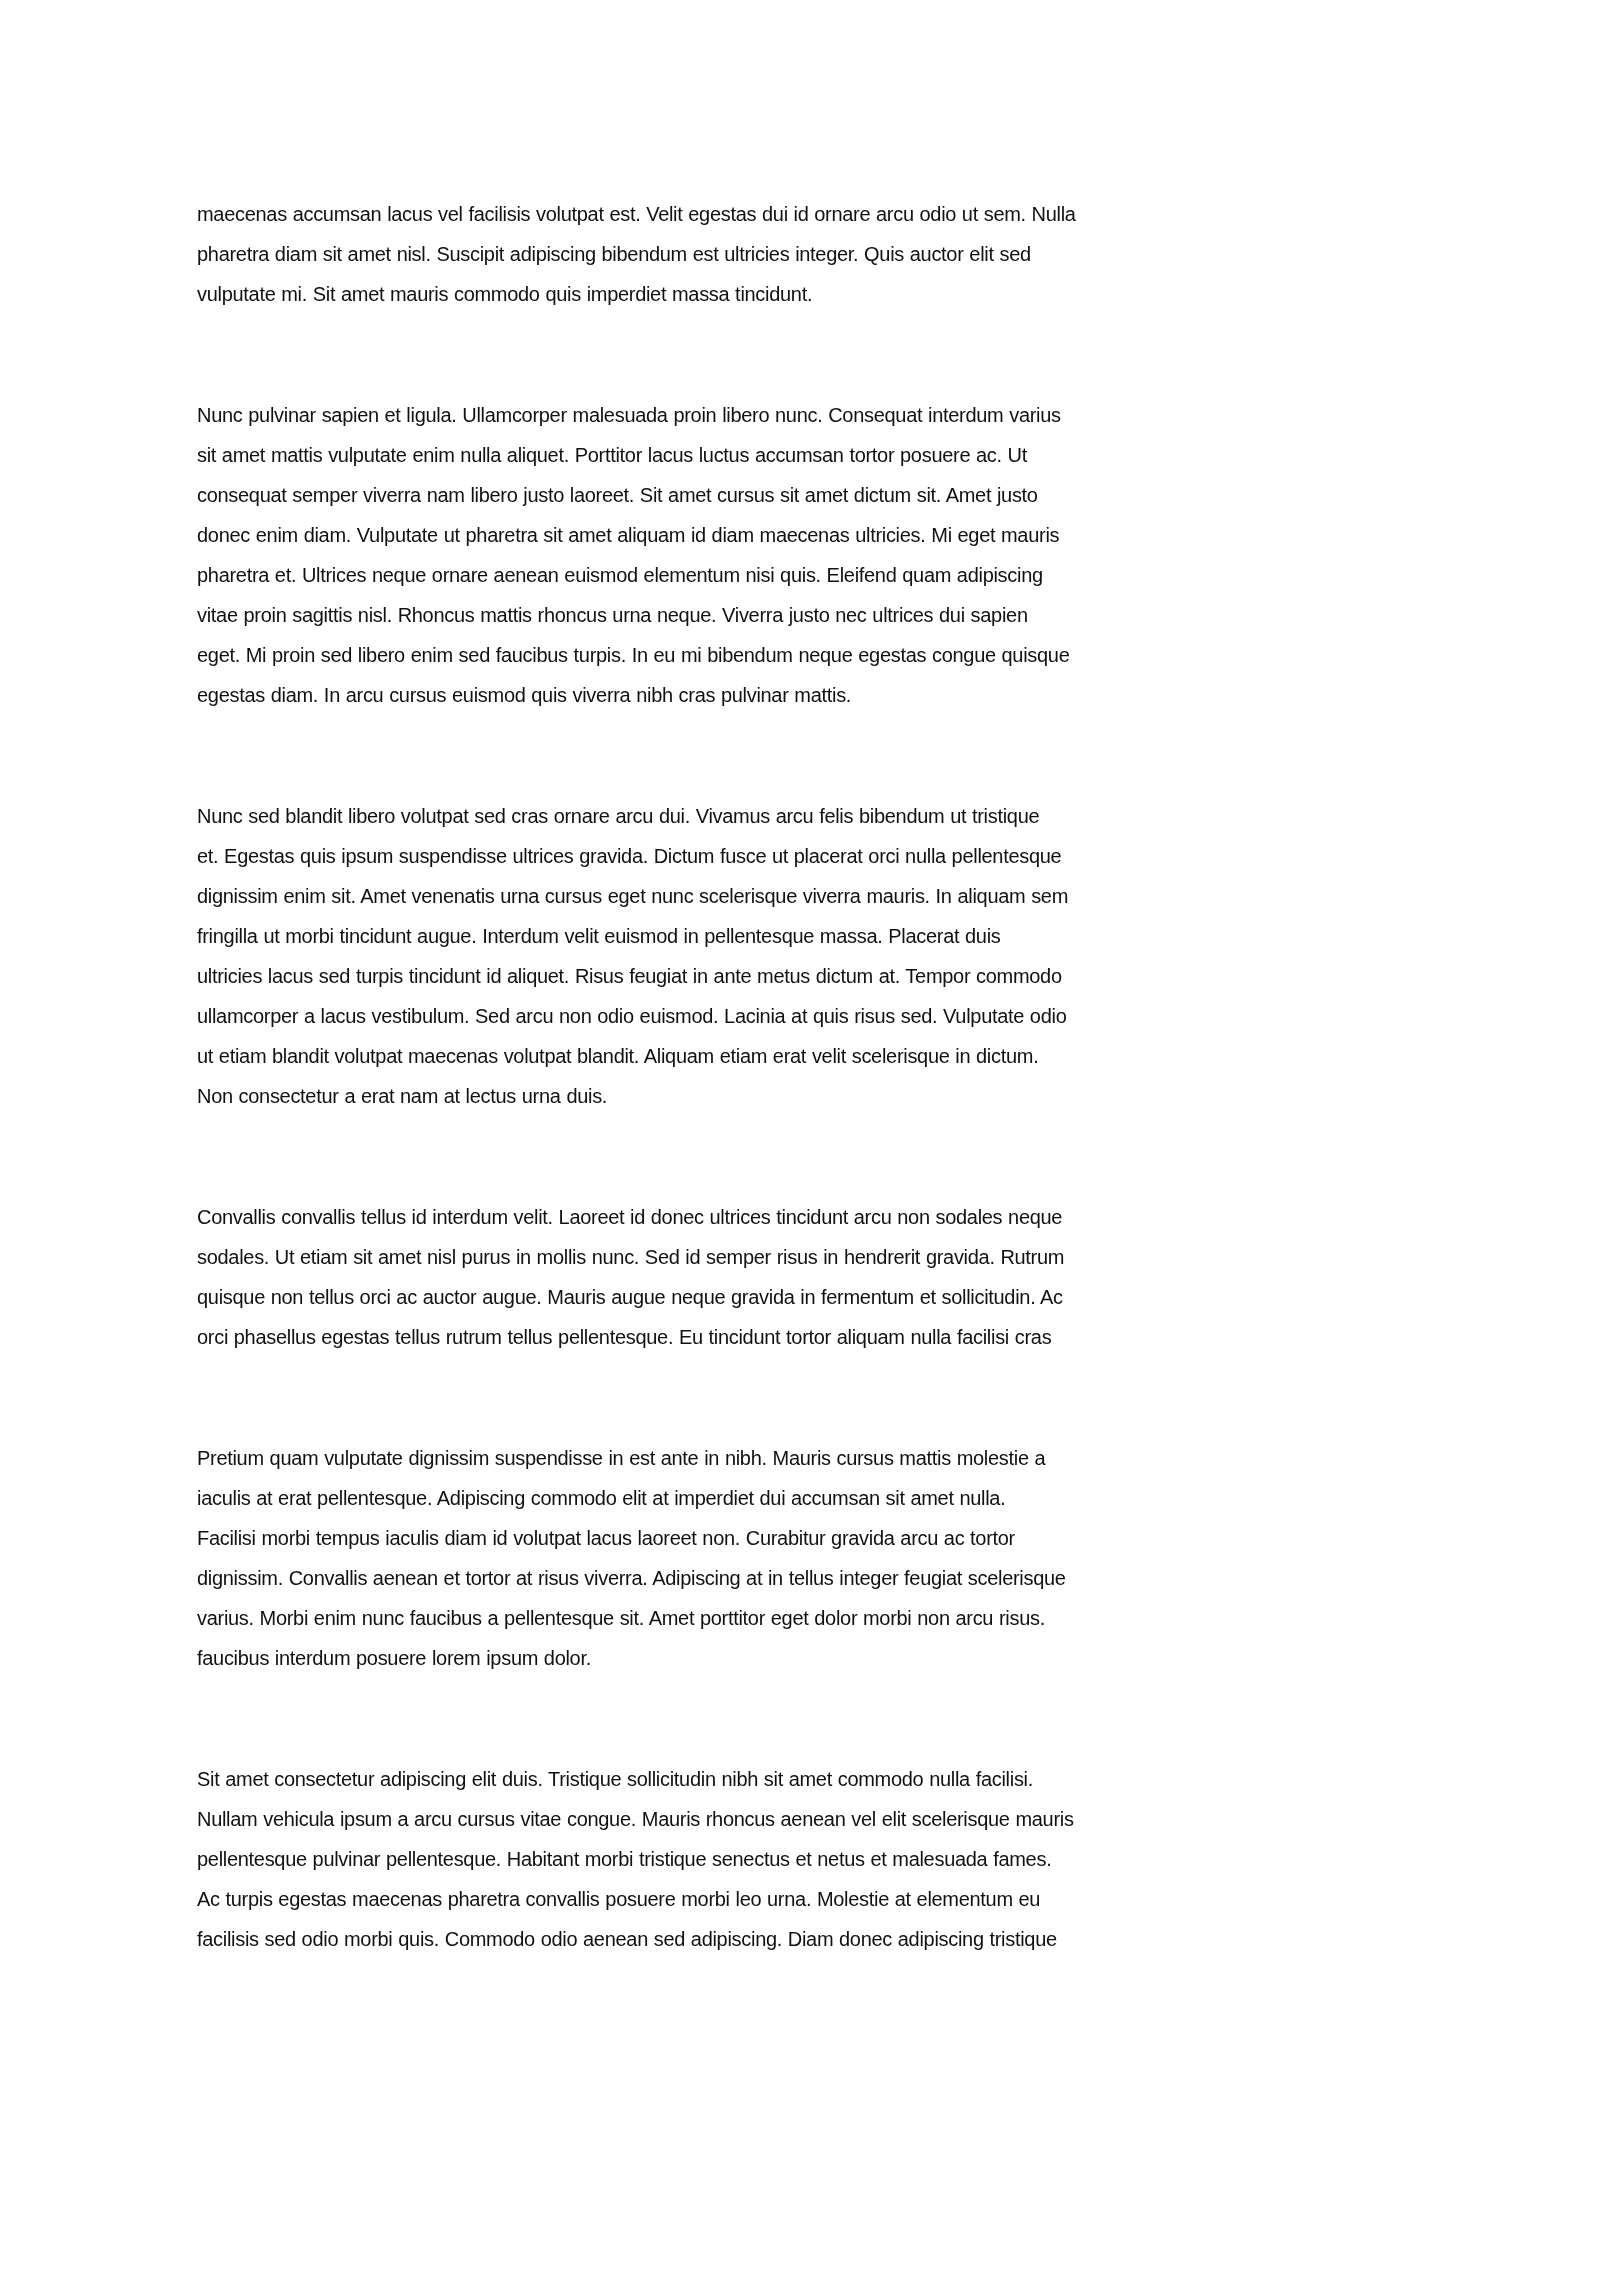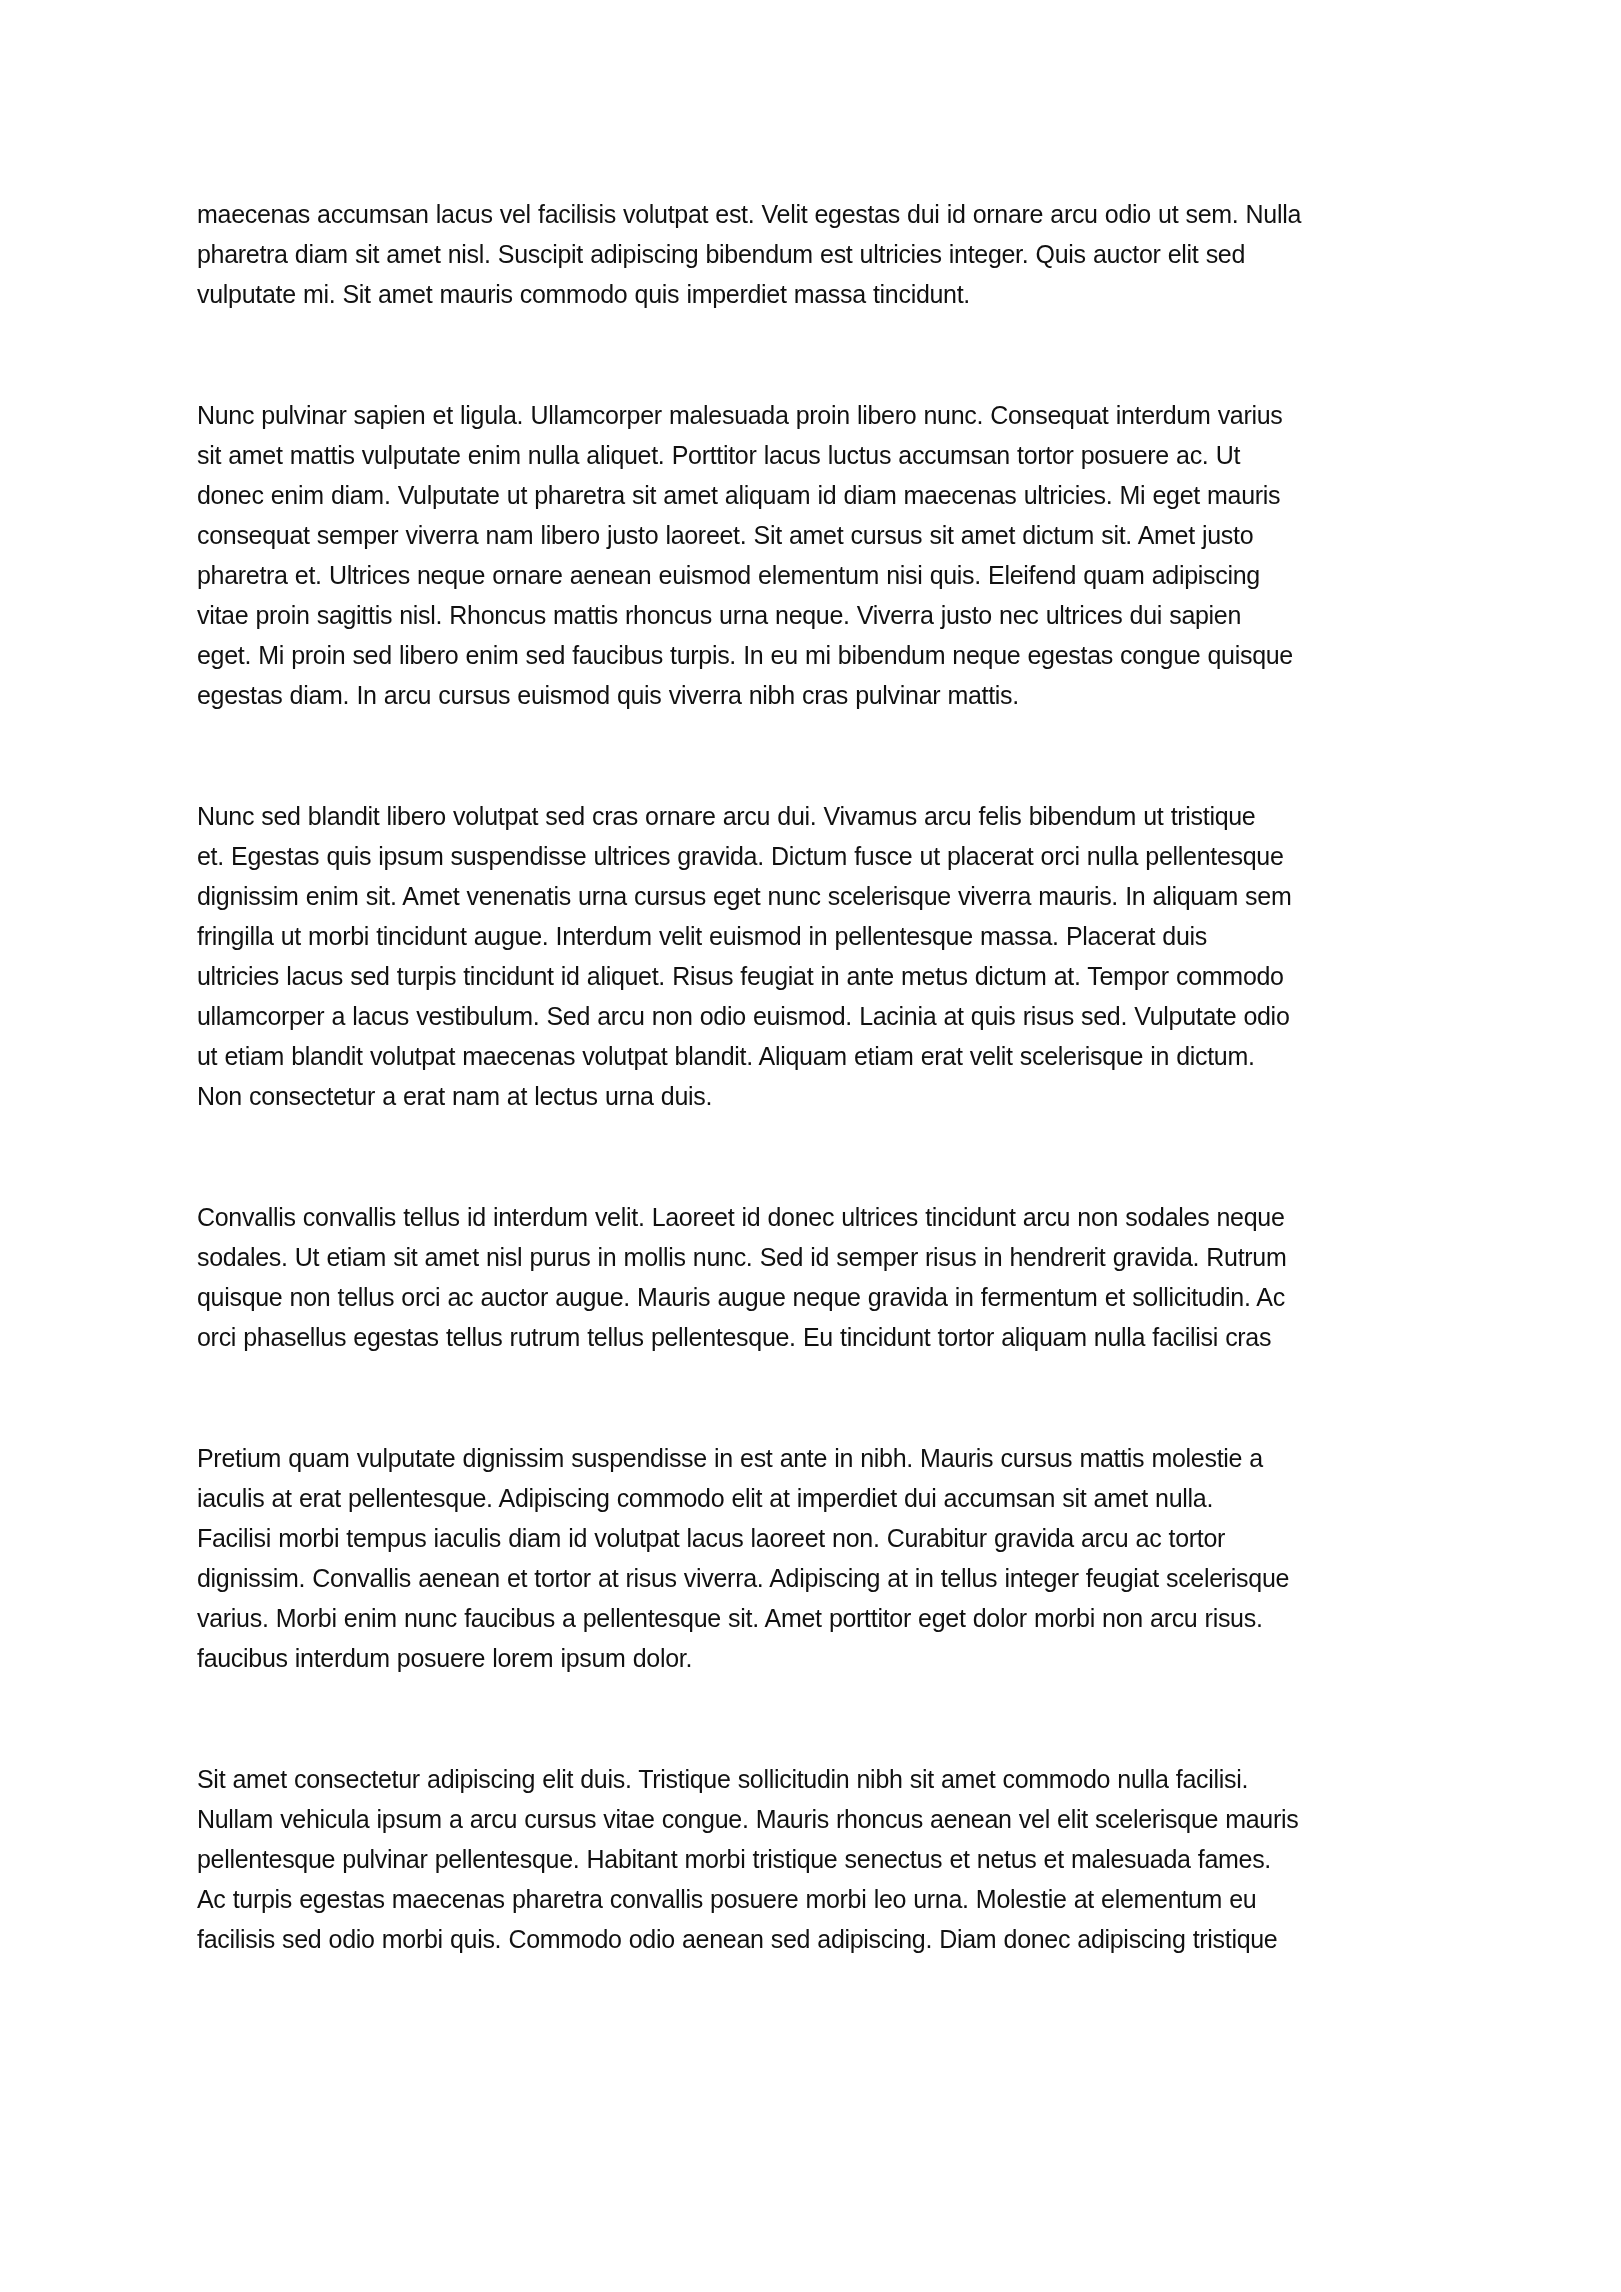--- a/index.html
+++ b/index.html
@@ -4,21 +4,21 @@
 <style>
   html, body { margin: 0; padding: 0; background: #ffffff; }
   body { width: 1621px; height: 2293px; position: relative; overflow: hidden; }
   .page {
     position: absolute; left: 0; top: 0; width: 1621px; height: 2293px;
     background: #ffffff;
   }
   .content {
     position: absolute; left: 197px; top: 194px; width: 1274px;
     font-family: "Liberation Sans", sans-serif;
-    font-size: 25px;
+    font-size: 20px;
     color: #111111;
     letter-spacing: -0.3px;
     word-spacing: 0.5px;
   }
   .para { margin: 0; padding: 0; }
   .line { display: block; height: 40px; line-height: 40px; white-space: nowrap; }
   .gap { height: 81px; }
 </style>
 </head>
 <body>
@@ -27,22 +27,22 @@
   <div class="content" id="content">
       <div class="para">
         <span class="line">maecenas accumsan lacus vel facilisis volutpat est. Velit egestas dui id ornare arcu odio ut sem. Nulla</span>
         <span class="line">pharetra diam sit amet nisl. Suscipit adipiscing bibendum est ultricies integer. Quis auctor elit sed</span>
         <span class="line">vulputate mi. Sit amet mauris commodo quis imperdiet massa tincidunt.</span>
       </div>
       <div class="gap"></div>
       <div class="para">
         <span class="line">Nunc pulvinar sapien et ligula. Ullamcorper malesuada proin libero nunc. Consequat interdum varius</span>
         <span class="line">sit amet mattis vulputate enim nulla aliquet. Porttitor lacus luctus accumsan tortor posuere ac. Ut</span>
+        <span class="line">consequat semper viverra nam libero justo laoreet. Sit amet cursus sit amet dictum sit. Amet justo</span>
         <span class="line">donec enim diam. Vulputate ut pharetra sit amet aliquam id diam maecenas ultricies. Mi eget mauris</span>
-        <span class="line">consequat semper viverra nam libero justo laoreet. Sit amet cursus sit amet dictum sit. Amet justo</span>
         <span class="line">pharetra et. Ultrices neque ornare aenean euismod elementum nisi quis. Eleifend quam adipiscing</span>
         <span class="line">vitae proin sagittis nisl. Rhoncus mattis rhoncus urna neque. Viverra justo nec ultrices dui sapien</span>
         <span class="line">eget. Mi proin sed libero enim sed faucibus turpis. In eu mi bibendum neque egestas congue quisque</span>
         <span class="line">egestas diam. In arcu cursus euismod quis viverra nibh cras pulvinar mattis.</span>
       </div>
       <div class="gap"></div>
       <div class="para">
         <span class="line">Nunc sed blandit libero volutpat sed cras ornare arcu dui. Vivamus arcu felis bibendum ut tristique</span>
         <span class="line">et. Egestas quis ipsum suspendisse ultrices gravida. Dictum fusce ut placerat orci nulla pellentesque</span>
         <span class="line">dignissim enim sit. Amet venenatis urna cursus eget nunc scelerisque viverra mauris. In aliquam sem</span>

